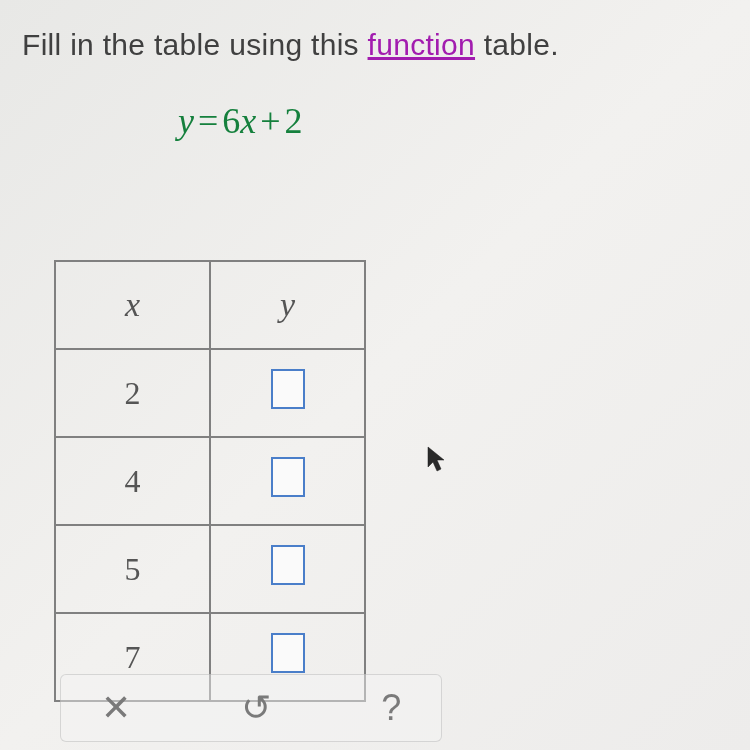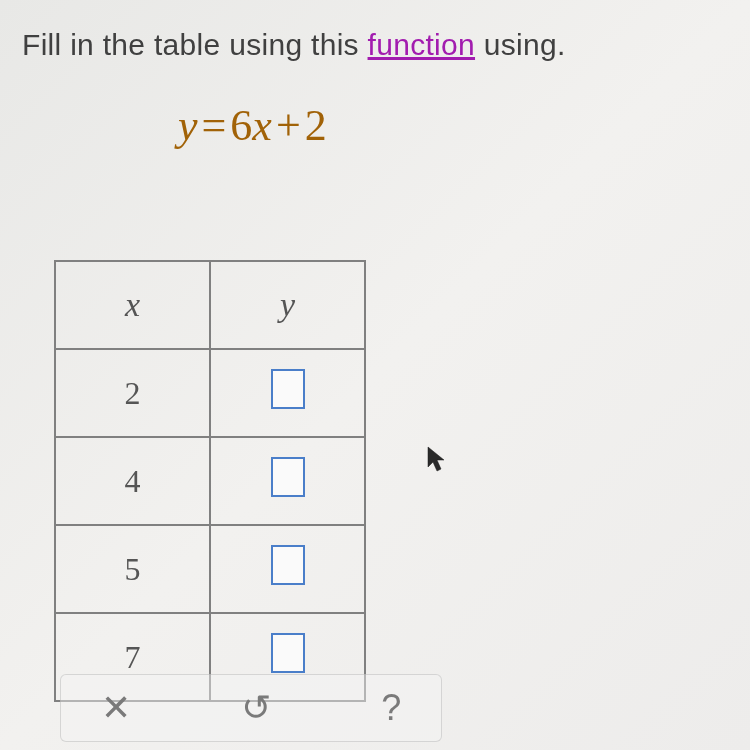--- a/index.html
+++ b/index.html
@@ -23,24 +23,24 @@
     }
     .func-link {
       color: #a21caf;
       text-decoration: underline;
       cursor: pointer;
     }
     .equation {
       position: absolute;
       top: 100px;
       left: 178px;
-      font-size: 44px;
+      font-size: 36px;
       font-style: italic;
       font-family: 'Times New Roman', serif;
-      color: #a16207;
+      color: #15803d;
     }
     .equation .eq { font-style: normal; padding: 0 4px;}
     .equation .plus { font-style: normal; padding: 0 4px;}
     .xytable {
       position: absolute;
       top: 260px;
       left: 54px;
       border-collapse: collapse;
     }
     .xytable td {
@@ -88,21 +88,21 @@
       font-size: 36px;
       color: #7a7a7a;
       cursor: pointer;
       font-family: Arial, sans-serif;
     }
   </style>
 </head>
 <body>
 
 <div class="instruction">
-  <span>Fill in the table using this </span><span class="func-link">function</span><span> using.</span>
+  <span>Fill in the table using this </span><span class="func-link">function</span><span> table.</span>
 </div>
 
 <div class="equation">
   <span>y</span><span class="eq">=</span><span style="font-style:normal;">6</span><span>x</span><span class="plus">+</span><span style="font-style:normal;">2</span>
 </div>
 
 <table class="xytable">
   <tbody>
       <tr class="header">
     <td>x</td>

